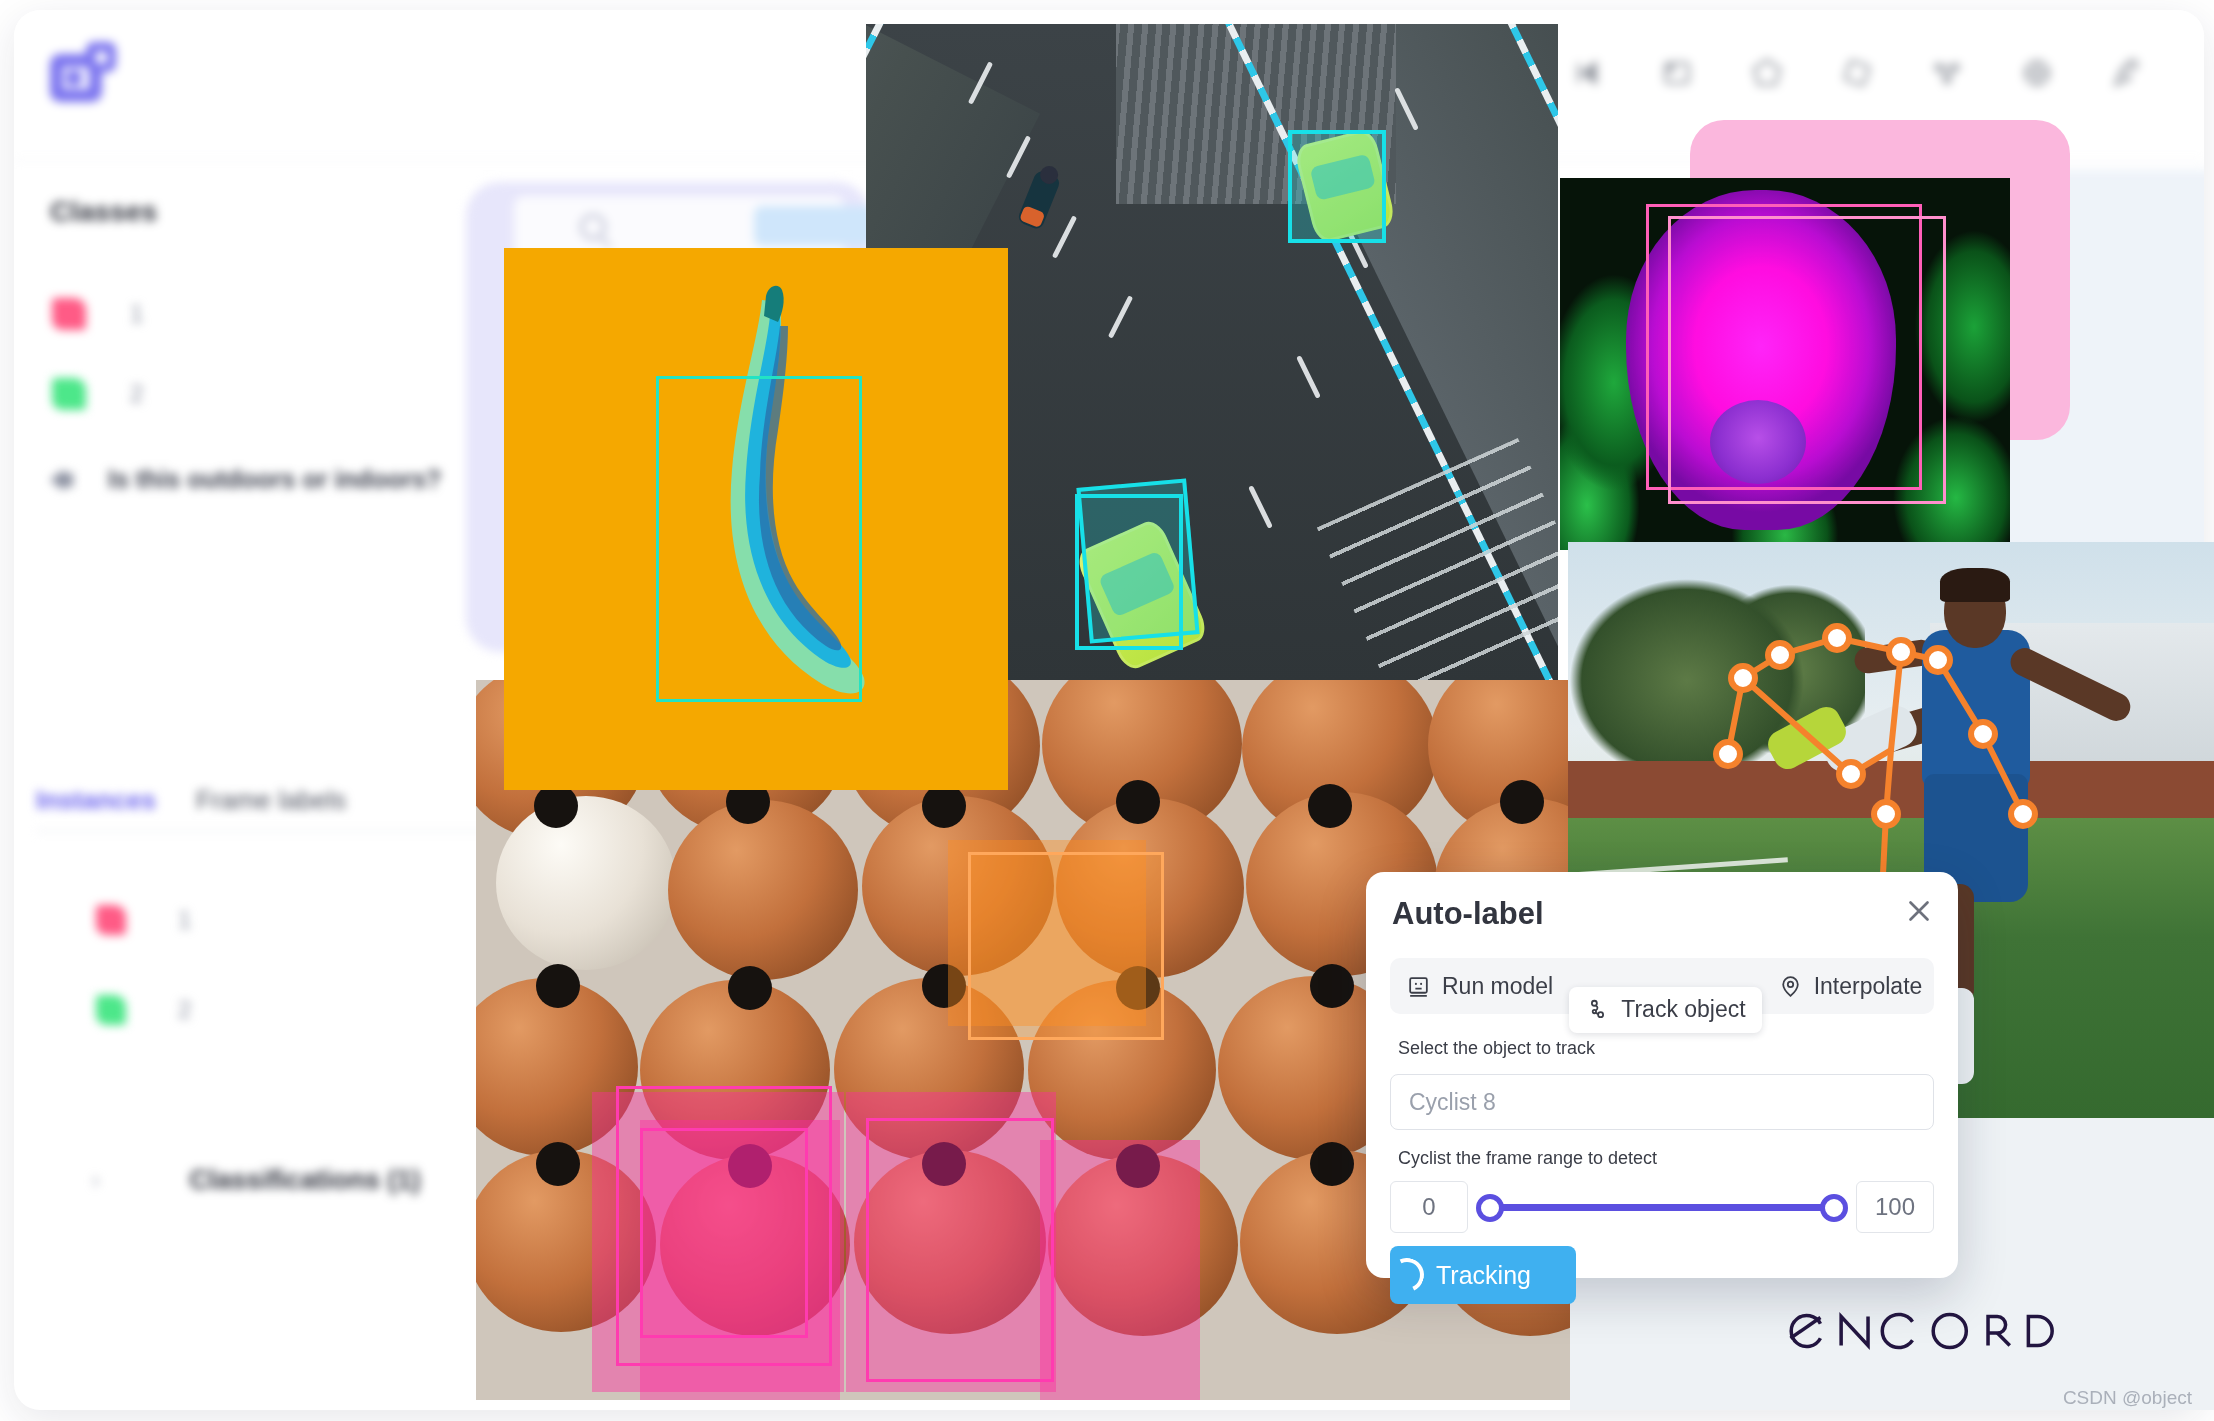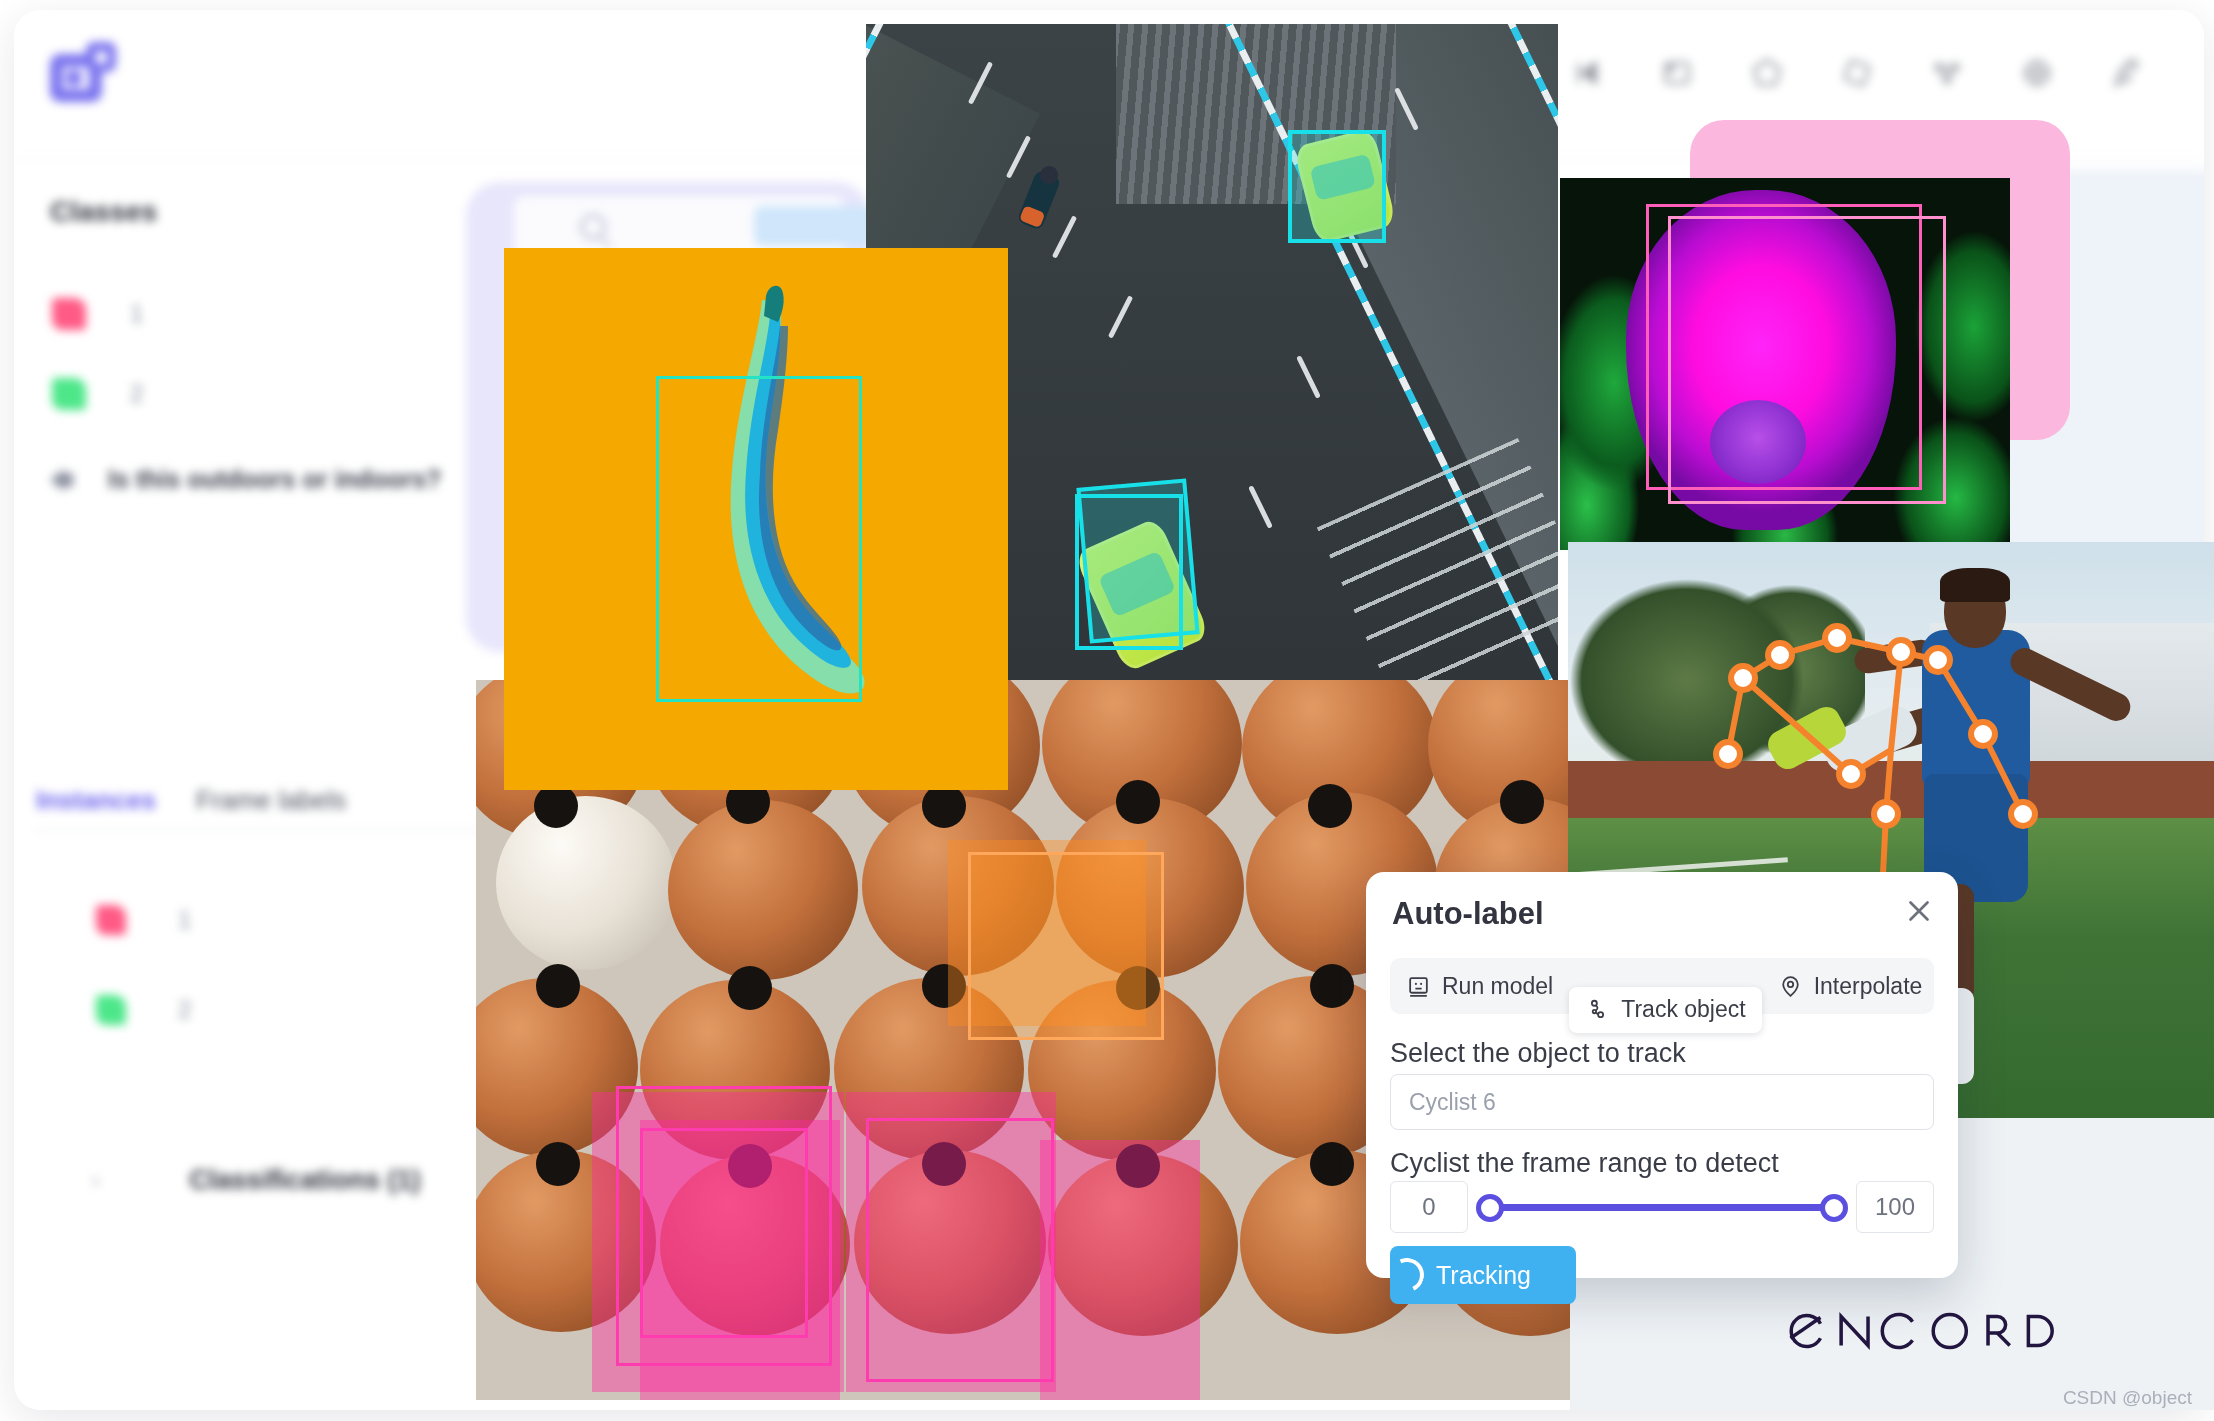--- a/index.html
+++ b/index.html
@@ -200,21 +200,21 @@
   .al-tabs{
     position:absolute;left:24px;top:86px;width:544px;height:56px;background:#f4f5f7;border-radius:10px;
     display:flex;align-items:center;
   }
   .al-tab{
     display:flex;align-items:center;gap:11px;height:46px;padding:0 16px;border-radius:8px;
     font-size:23px;color:#3b3e48;cursor:pointer;white-space:nowrap;
   }
   .al-tab.sel{background:#ffffff;box-shadow:0 2px 7px rgba(30,35,60,.14);font-weight:500;margin-top:47px;}
   .al-tab svg{width:25px;height:25px;flex:none;}
-  .al-label{position:absolute;left:24px;font-size:27px;color:#3a3d47;}
+  .al-label{position:absolute;left:32px;font-size:18px;color:#3a3d47;}
   .al-input{
     position:absolute;left:24px;width:544px;height:56px;border:1px solid #dfe2e8;border-radius:8px;
     background:#fff;display:flex;align-items:center;padding-left:18px;box-sizing:border-box;
     font-size:23px;color:#9aa0ac;
   }
   .al-range{position:absolute;left:24px;top:308px;width:544px;height:54px;display:flex;align-items:center;}
   .num-box{
     width:78px;height:52px;border:1px solid #e2e5ea;border-radius:6px;background:#fff;
     display:flex;align-items:center;justify-content:center;font-size:24px;color:#6e7380;box-sizing:border-box;
   }
@@ -536,21 +536,21 @@
       <div class="al-tab">
         <svg viewBox="0 0 24 24" fill="none" stroke="#3b3e48" stroke-width="1.7">
           <path d="M12 21s7-6.2 7-11a7 7 0 1 0-14 0c0 4.8 7 11 7 11z"></path>
           <circle cx="12" cy="10" r="2.6"></circle>
         </svg>
         <span>Interpolate</span>
       </div>
     </div>
 
     <div class="al-label" style="top:166px">Select the object to track</div>
-    <div class="al-input" style="top:202px">Cyclist 6</div>
+    <div class="al-input" style="top:202px">Cyclist 8</div>
 
     <div class="al-label" style="top:276px">Cyclist the frame range to detect</div>
 
     <div class="al-range">
       <div class="num-box">0</div>
       <div class="slider">
         <div class="sl-track"></div>
         <div class="sl-h lo"></div>
         <div class="sl-h hi"></div>
       </div>

